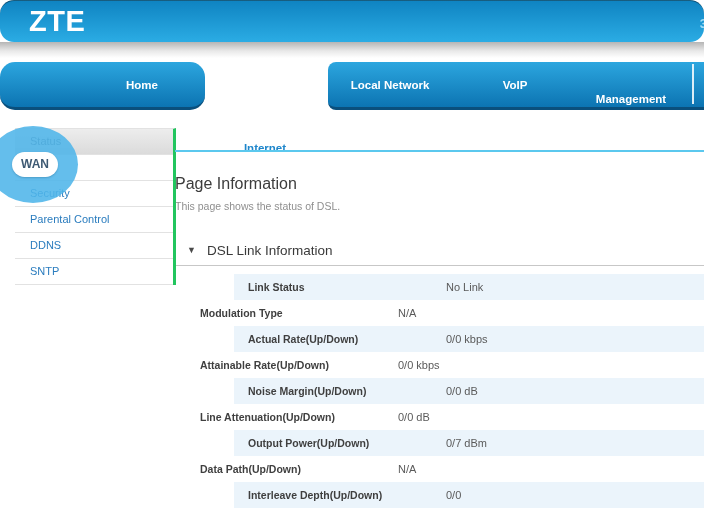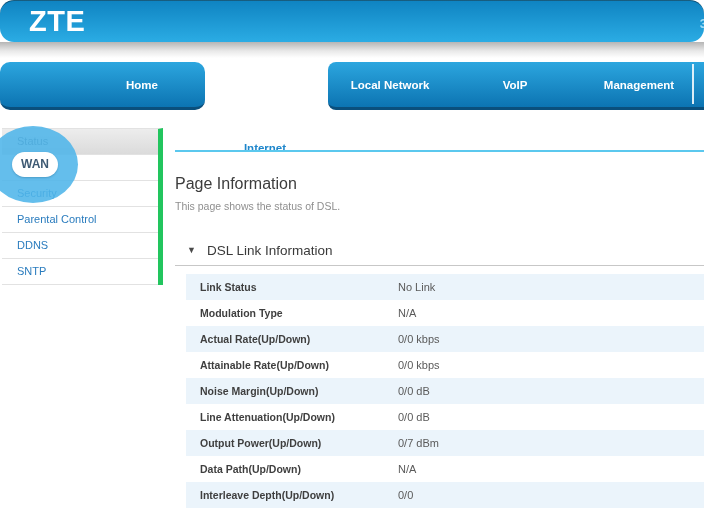--- a/index.html
+++ b/index.html
@@ -32,36 +32,36 @@
     background: linear-gradient(to bottom, #b5b5b5 0%, #e9e9e9 45%, #ffffff 80%);
   }
 
   
   .nav-bar { position: absolute; left: 0; top: 62px; width: 704px; height: 48px; }
   .nav-pill {
     position: absolute; top: 0; height: 48px;
     background: linear-gradient(to bottom, #2ca6df, #0c74b2);
     border-bottom: 3px solid #0a4f7c;
   }
-  .nav-pill.home { left: 0; width: 205px; border-radius: 10px; }
+  .nav-pill.home { left: 0; width: 205px; border-radius: 15px; }
   .nav-pill.right-group { left: 328px; width: 420px; border-radius: 8px 0 0 8px; }
   .nav-label {
     position: absolute; top: 50%; transform: translate(-50%, -50%);
     color: #ffffff; font-size: 11.5px; font-weight: bold; white-space: nowrap;
   }
   .nav-label.active-label { color: #1e86cb; }
   .nav-sep {
     position: absolute; top: 2px; bottom: 3px; width: 2px;
     background: rgba(255,255,255,0.85);
   }
 
   
   .sidebar {
-    position: absolute; left: 2px; top: 128px; width: 161px;
-    border-top: 1px solid #e2e2e2; border-right: 5px solid #22c55e;
+    position: absolute; left: 15px; top: 128px; width: 161px;
+    border-top: 1px solid #e2e2e2; border-right: 3px solid #22c55e;
     background: #ffffff; z-index: 1;
   }
   .sidebar-item {
     height: 26px; line-height: 25px; padding-left: 15px;
     border-bottom: 1px solid #e2e2e2;
     font-size: 11px; color: #2a7cbe; cursor: pointer;
   }
   .sidebar-item.selected {
     background: linear-gradient(to bottom, #ededed, #dbdbdb);
     color: #5a6b7c;
@@ -110,21 +110,21 @@
   }
   .section-title { display: inline-block; font-size: 13.5px; color: #3a3a3a; }
   .section-divider {
     position: absolute; left: 175px; top: 265px; right: 0; height: 1px;
     background: #c7c7c7;
   }
 
   
   .info-table { position: absolute; left: 186px; top: 274px; width: 518px; }
   .info-row { position: relative; height: 26px; line-height: 26px; background: #ffffff; }
-  .info-row.stripe { background: #ebf4fb; }
+  .info-row.stripe { background: #ebf4fb; margin-left: 48px; }
   .info-label {
     position: absolute; left: 14px; top: 0;
     font-size: 10.5px; font-weight: bold; color: #3f3f3f; white-space: nowrap;
   }
   .info-value {
     position: absolute; left: 212px; top: 0;
     font-size: 11px; color: #5a5a5a; white-space: nowrap; text-align: right;
   }
 </style>
 </head>
@@ -140,21 +140,21 @@
   <div class="header-shadow-strip"></div>
 
   <div class="nav-bar">
     <div class="nav-pill home">
       <span class="nav-label" style="left:142px;">Home</span>
     </div>
     <span class="nav-label active-label" style="left:265px; top:86px; position:absolute;">Internet</span>
     <div class="nav-pill right-group">
       <span class="nav-label" style="left:62px;">Local Network</span>
       <span class="nav-label" style="left:187px;">VoIP</span>
-      <span class="nav-label" style="left:311px;">Management</span>
+      <span class="nav-label" style="left:303px;margin-top:14px;">Management</span>
       <span class="nav-sep" style="left:364px;"></span>
     </div>
   </div>
 
   <div class="sidebar">
     <div class="sidebar-item selected">Status</div>
     <div class="sidebar-item"></div>
     <div class="sidebar-item">Security</div>
     <div class="sidebar-item">Parental Control</div>
     <div class="sidebar-item">DDNS</div>

